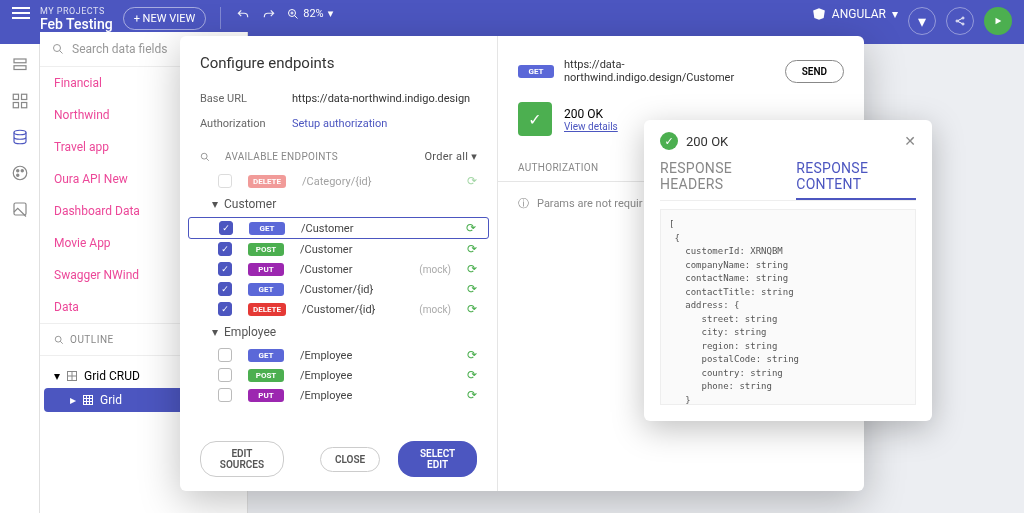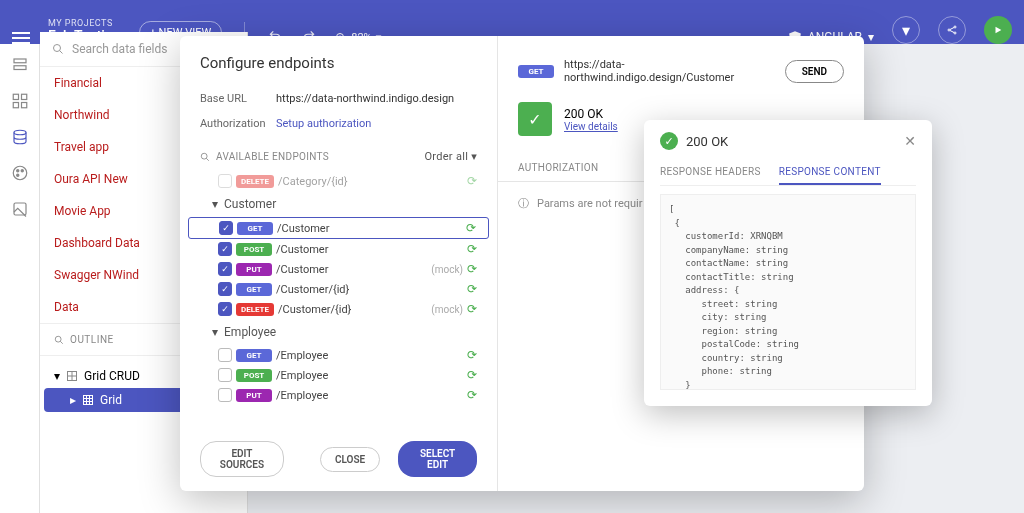--- a/index.html
+++ b/index.html
@@ -1,55 +1,55 @@
 <!DOCTYPE html>
 <html><head>
 <meta charset="utf-8">
 <style>
 *{box-sizing:border-box;margin:0;padding:0;font-family:-apple-system,BlinkMacSystemFont,"Segoe UI",Roboto,sans-serif}
 body{width:1024px;height:513px;overflow:hidden;background:#f5f5f7;position:relative}
-.topbar{height:44px;background:#4c56c0;display:flex;align-items:flex-end;padding:0 12px;color:#fff;gap:18px}
+.topbar{height:44px;background:#4c56c0;display:flex;align-items:flex-start;padding:7px 12px;color:#fff;gap:10px}
 .hamburger{width:18px;display:flex;flex-direction:column;gap:3px;cursor:pointer}
 .hamburger span{height:2px;background:#fff}
 .proj-block{line-height:1.1}
 .proj-label{font-size:9px;opacity:.8;letter-spacing:.5px}
 .proj-name{font-size:14px;font-weight:500}
 .pill{border:1px solid rgba(255,255,255,.5);border-radius:14px;padding:4px 10px;font-size:11px;cursor:pointer}
 .tb-sep{width:1px;height:22px;background:rgba(255,255,255,.3);margin:0 4px}
 .tb-icon{width:16px;height:16px;opacity:.9;cursor:pointer;display:flex;align-items:center;justify-content:center}
 .zoom{display:flex;align-items:center;gap:4px;font-size:11px}
 .spacer{flex:1}
 .angular{display:flex;align-items:center;gap:6px;font-size:12px;cursor:pointer}
 .publish{border:1px solid rgba(255,255,255,.5);border-radius:16px;padding:5px 12px;font-size:11px;display:flex;align-items:center;gap:6px;cursor:pointer}
 .circ-btn{width:28px;height:28px;border-radius:50%;border:1px solid rgba(255,255,255,.4);display:flex;align-items:center;justify-content:center;cursor:pointer}
 .play{background:#4caf50;border:none}
 .left-rail{position:absolute;left:0;top:44px;width:40px;bottom:0;background:#fff;border-right:1px solid #e0e0e0;display:flex;flex-direction:column;align-items:center;padding-top:10px;gap:14px}
 .rail-icon{width:22px;height:22px;color:#888;cursor:pointer;display:flex;align-items:center;justify-content:center}
 .rail-icon.active{color:#4c56c0}
 .sidebar{position:absolute;left:40px;top:32px;width:208px;bottom:0;background:#fff;border-right:1px solid #e0e0e0;display:flex;flex-direction:column}
 .search{display:flex;align-items:center;padding:10px 12px;gap:8px;color:#999;font-size:12px;border-bottom:1px solid #eee}
 .ds-list{overflow:auto;flex:0 0 auto}
-.ds-item{padding:9px 14px;font-size:12px;color:#b91c1c;cursor:pointer}
+.ds-item{padding:9px 14px;font-size:12px;color:#ec4899;cursor:pointer}
 .outline-hd{padding:10px 14px;font-size:10px;letter-spacing:.5px;color:#888;border-top:1px solid #eee;border-bottom:1px solid #eee;display:flex;align-items:center;gap:6px}
 .tree{padding:8px 4px}
 .tree-row{display:flex;align-items:center;padding:5px 10px;font-size:12px;gap:6px;border-radius:4px;cursor:pointer}
 .tree-row.sel{background:#4c56c0;color:#fff}
 .tree-indent{padding-left:26px}
 .modal{position:absolute;left:180px;top:36px;right:160px;bottom:22px;background:#fff;border-radius:6px;box-shadow:0 10px 40px rgba(0,0,0,.25);display:flex;overflow:hidden}
 .modal-left{width:318px;border-right:1px solid #e5e5e5;display:flex;flex-direction:column;padding:18px 0 14px}
 .modal-title{font-size:15px;padding:0 20px 14px;color:#333}
 .form-row{display:flex;padding:6px 20px;font-size:11px;color:#666;align-items:center}
-.form-label{width:76px}
+.form-label{width:92px}
 .form-val{flex:1;color:#333}
 .link{color:#4c56c0;cursor:pointer}
 .avail{display:flex;align-items:center;padding:14px 20px 8px;font-size:10px;color:#888;letter-spacing:.3px}
 .avail .va{margin-left:auto;color:#555;font-size:11px}
 .ep-list{flex:1;overflow:auto;padding:0 8px}
 .ep-group{font-size:12px;color:#555;padding:6px 24px;display:flex;align-items:center;gap:6px}
-.ep-row{display:flex;align-items:center;padding:3px 8px 3px 30px;gap:4px;font-size:11px;border-radius:3px}
+.ep-row{display:flex;align-items:center;padding:3px 8px 3px 30px;gap:16px;font-size:11px;border-radius:3px}
 .ep-row.sel{border:1px solid #4c56c0}
 .chk{width:14px;height:14px;border-radius:3px;border:1px solid #bbb;flex-shrink:0;cursor:pointer;display:flex;align-items:center;justify-content:center}
 .chk.on{background:#4c56c0;border-color:#4c56c0}
 .chk.on::after{content:"✓";color:#fff;font-size:9px}
 .method{font-size:8px;font-weight:700;padding:2px 5px;border-radius:3px;color:#fff;min-width:36px;text-align:center}
 .m-get{background:#5b68d8}
 .m-post{background:#4caf50}
 .m-put{background:#9c27b0}
 .m-del{background:#e53935}
 .ep-path{flex:1;color:#444}
@@ -65,21 +65,21 @@
 .status-box{margin:6px 20px;display:flex;align-items:center;gap:12px}
 .status-ico{width:34px;height:34px;background:#4caf50;border-radius:4px;display:flex;align-items:center;justify-content:center;color:#fff;font-size:16px}
 .status-txt{font-size:12px}
 .vd{color:#4c56c0;font-size:10px;text-decoration:underline;cursor:pointer}
 .tabs{display:flex;padding:12px 20px 0;border-bottom:1px solid #e5e5e5}
 .tab{font-size:10px;padding:8px 0;color:#888;letter-spacing:.3px}
 .params{padding:14px 20px;color:#888;font-size:11px;display:flex;align-items:center;gap:8px}
 .popover{position:absolute;right:92px;top:120px;width:288px;background:#fff;border-radius:6px;box-shadow:0 8px 32px rgba(0,0,0,.25);padding:12px 16px 16px}
 .pop-hd{display:flex;align-items:center;gap:8px;font-size:13px;color:#333}
 .pop-close{margin-left:auto;color:#888;cursor:pointer;font-size:14px}
-.pop-tabs{display:flex;gap:18px;margin-top:10px;font-size:10px;color:#888;border-bottom:1px solid #eee;letter-spacing:.3px}
+.pop-tabs{display:flex;gap:18px;margin-top:4px;font-size:14px;color:#888;border-bottom:1px solid #eee;letter-spacing:.3px}
 .pop-tab{padding:6px 0;cursor:pointer}
 .pop-tab.act{color:#4c56c0;border-bottom:2px solid #4c56c0}
 .json{margin-top:8px;background:#fafafa;border:1px solid #eee;padding:8px;font-family:Menlo,Consolas,monospace;font-size:9px;color:#555;white-space:pre;overflow:auto;height:196px;line-height:1.5}
 .canvas{position:absolute;left:248px;top:44px;right:0;bottom:0;background:#eceef2}
 svg{display:block}
 </style>
 </head>
 <body>
 
 <div class="topbar">
@@ -181,22 +181,22 @@
         <circle cx="10" cy="10" r="7"></circle>
         <path d="M21 21l-6-6"></path>
       </svg>
     <span>Search data fields</span>
   </div>
   <div class="ds-list" id="ds-list">
       <div class="ds-item">Financial</div>
       <div class="ds-item">Northwind</div>
       <div class="ds-item">Travel app</div>
       <div class="ds-item">Oura API New</div>
+      <div class="ds-item">Dashboard Data</div>
       <div class="ds-item">Movie App</div>
-      <div class="ds-item">Dashboard Data</div>
       <div class="ds-item">Swagger NWind</div>
       <div class="ds-item">Data</div>
     </div>
   <div class="outline-hd">
     <svg width="10" height="10" viewBox="0 0 24 24" fill="none" stroke="#888" stroke-width="2">
         <circle cx="10" cy="10" r="7"></circle>
         <path d="M21 21l-6-6"></path>
       </svg>
     <span>OUTLINE</span>
   </div>
@@ -229,21 +229,21 @@
     </div>
     <div class="form-row">
       <div class="form-label">Authorization</div>
       <div class="form-val link">Setup authorization</div>
     </div>
     <div class="avail">
       <svg width="10" height="10" viewBox="0 0 24 24" fill="none" stroke="#888" stroke-width="2">
           <circle cx="10" cy="10" r="7"></circle>
           <path d="M21 21l-6-6"></path>
         </svg>
-      <span style="margin-left:6px">AVAILABLE ENDPOINTS</span>
+      <span style="margin-left:15px">AVAILABLE ENDPOINTS</span>
       <span class="va"><span>Order all</span> ▾</span>
     </div>
     <div class="ep-list" id="ep-list">
         <div class="ep-row" style="opacity: 0.5;">
           <span class="chk"></span>
           <span class="method m-del">DELETE</span>
           <span class="ep-path">/Category/{id}</span>
           <span class="ep-icon">⟳</span>
         </div>
         <div class="ep-group">

